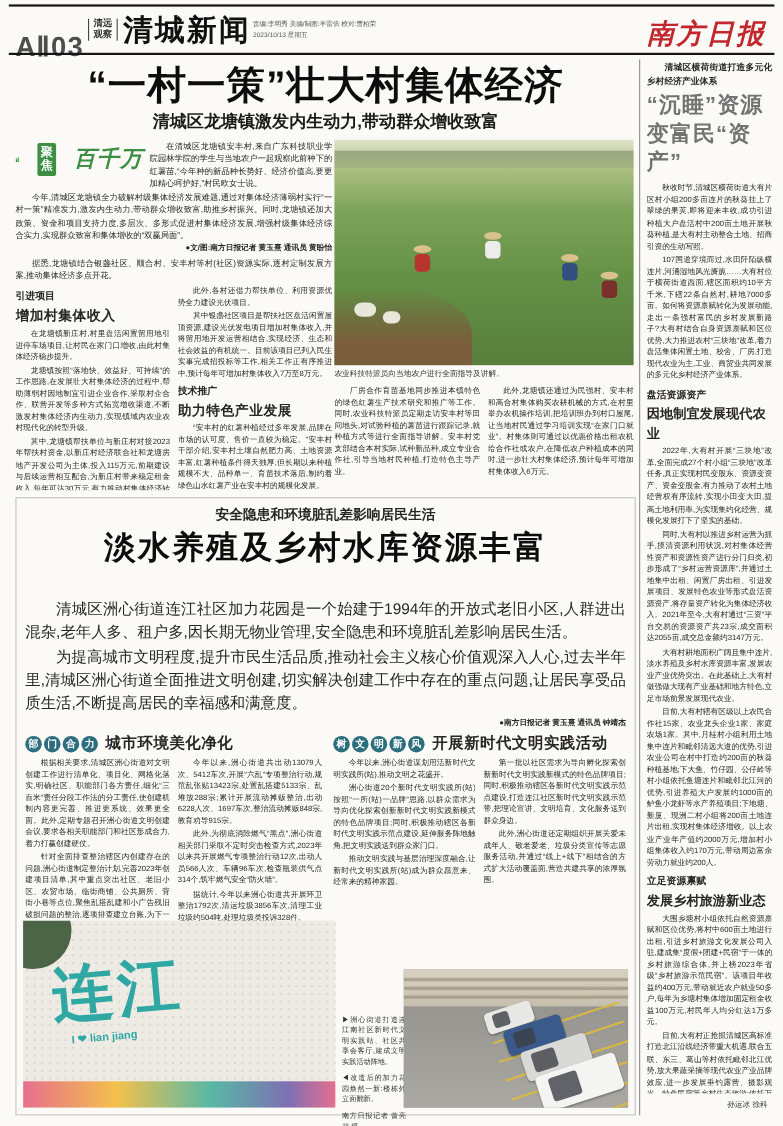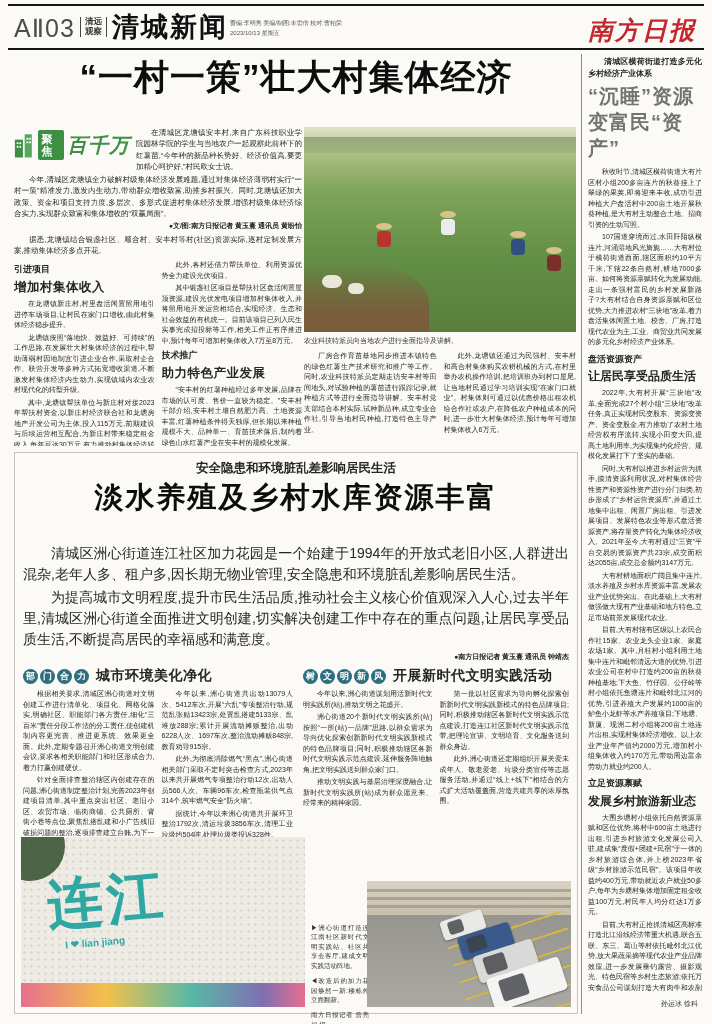--- a/index.html
+++ b/index.html
@@ -1,41 +1,41 @@
 <!DOCTYPE html>
 <html><head>
 <meta charset="utf-8">
 <style>
   html,body{margin:0;padding:0;background:#8c8c8c;}
   .page{position:relative;width:712px;height:1024px;margin:0 auto;background:#fbfaf6;
         font-family:"Liberation Sans",sans-serif;color:#262626;overflow:hidden;}
   .rule{position:absolute;background:#151515;}
   
   .hdr{position:absolute;left:14px;top:8px;width:684px;height:40px;}
-  .pageno{position:absolute;left:0;top:6px;font-size:25px;font-weight:400;color:#4d4d4d;letter-spacing:1px;}
+  .pageno{position:absolute;left:0;top:20px;font-size:25px;font-weight:700;color:#4d4d4d;letter-spacing:1px;}
   .edition{position:absolute;left:66px;top:9px;font-size:8.5px;font-weight:700;color:#333;
            border-left:1px solid #444;border-right:1px solid #444;padding:0 4px;line-height:1.15;text-align:center;}
   .sect-title{position:absolute;left:98px;top:1px;font-size:27px;font-weight:900;color:#101010;letter-spacing:2px;}
   .credits{position:absolute;left:216px;top:10px;font-size:6px;color:#555;line-height:1.7;}
   .brand{position:absolute;right:2px;top:6px;font-size:25px;font-weight:900;color:#c2272d;
          font-family:"Liberation Serif",serif;font-style:italic;letter-spacing:2px;}
   
   .a1-headline{position:absolute;left:14px;top:54px;width:564px;text-align:center;
                font-size:35px;font-weight:900;color:#0d0d0d;letter-spacing:1px;}
   .a1-subhead{position:absolute;left:14px;top:100px;width:564px;text-align:center;
               font-size:15.5px;font-weight:700;color:#1a1a1a;}
   .a1-left{position:absolute;left:14px;top:127px;width:288px;height:319px;display:flex;flex-direction:column;overflow:hidden;}
   p{margin:0 0 2px;text-align:justify;text-indent:2em;}
   .intro{font-size:7.5px;line-height:1.5;}
   .byline{font-size:7px;font-weight:700;text-align:right;text-indent:0;margin:2px 0;}
   .cols{flex:1;display:flex;gap:7px;overflow:hidden;margin-top:2px;}
   .col{flex:1;font-size:7px;line-height:1.5;overflow:hidden;}
   .sec-kicker{font-size:9px;font-weight:700;margin:3px 0 1px;text-indent:0;text-align:left;}
   .sec-title{font-size:12.5px;font-weight:700;margin:0 0 3px;text-indent:0;text-align:left;letter-spacing:.5px;}
-  .focus-badge{float:left;width:116px;height:34px;display:flex;align-items:center;gap:3px;margin:1px 6px 2px 0;}
+  .focus-badge{float:left;width:116px;height:34px;display:flex;align-items:center;gap:16px;margin:1px 6px 2px 0;text-align:right;}
   .focus-tag{background:#3d8f44;color:#fff;font-size:11px;font-weight:700;padding:3px 3px;line-height:1.1;border-radius:2px;}
   .focus-script{color:#3d8f44;font-size:20px;font-weight:900;font-style:italic;font-family:"Liberation Serif",serif;letter-spacing:1px;white-space:nowrap;}
   
   .photo-top{position:absolute;left:304px;top:127px;width:272px;height:205px;overflow:hidden;
              background:linear-gradient(180deg,#dfe3c8 0%,#a8bd7f 14%,#7da35a 32%,#659147 60%,#587f3c 100%);}
   .ptop-band{position:absolute;left:0;top:10px;width:100%;height:16px;background:linear-gradient(180deg,#8d9a74,#9fb27e);opacity:.8;}
   .sack{position:absolute;background:#e9e6da;border-radius:40%/55%;}
   .farmer{position:absolute;}
   .hat{width:16px;height:7px;background:#d9c18b;border-radius:50%;margin:0 auto;}
   .torso{width:14px;height:16px;border-radius:4px;margin:1px auto 0;}
@@ -98,20 +98,21 @@
     <div class="sect-title">清城新闻</div>
     <div class="credits">
       <div>责编:李明秀 美编/制图:丰雷倍 校对:曹柏荣</div>
       <div>2023/10/13 星期五</div>
     </div>
     <div class="brand">南方日报</div>
   </div>
   <div class="rule" style="left:8px;top:48px;width:696px;height:1.5px;"></div>
 
   <div class="a1-headline">“一村一策”壮大村集体经济</div>
+  <div class="a1-subhead">清城区龙塘镇激发内生动力,带动群众增收致富</div>
 
   <div class="a1-left">
     <div class="intro">
       <div class="focus-badge">
         <svg width="24" height="28" viewBox="0 0 24 28">
           <rect x="1" y="8" width="9" height="20" fill="#3d8f44"></rect>
           <rect x="12" y="2" width="8" height="26" fill="#57a85e"></rect>
           <rect x="3" y="11" width="2" height="2" fill="#fff"></rect>
             <rect x="6" y="11" width="2" height="2" fill="#fff"></rect>
           <rect x="3" y="15" width="2" height="2" fill="#fff"></rect>
@@ -271,21 +272,21 @@
   <div class="vr"></div>
   <div class="sb">
     <div class="sb-kicker">清城区横荷街道打造多元化乡村经济产业体系</div>
     <div class="sb-headline">
       <div>“沉睡”资源</div>
       <div>变富民“资产”</div>
     </div>
     <p>秋收时节,清城区横荷街道大有片区村小组200多亩连片的秋葵挂上了翠绿的果荚,即将迎来丰收,成功引进种植大户盘活村中200亩土地开展秋葵种植,是大有村主动整合土地、招商引资的生动写照。</p>
     <p>107国道穿境而过,水田阡陌纵横连片,河涌湿地风光旖旎……大有村位于横荷街道西面,辖区面积约10平方千米,下辖22条自然村,耕地7000多亩。如何将资源禀赋转化为发展动能,走出一条强村富民的乡村发展新路子?大有村结合自身资源禀赋和区位优势,大力推进农村“三块地”改革,着力盘活集体闲置土地、校舍、厂房,打造现代农业为主,工业、商贸业共同发展的多元化乡村经济产业体系。</p>
     <div class="sb-seck">盘活资源资产</div>
-    <div class="sb-sect">让居民享受品质生活</div>
+    <div class="sb-sect">因地制宜发展现代农业</div>
     <p>2022年,大有村开展“三块地”改革,全面完成27个村小组“三块地”改革任务,真正实现村民变股东、资源变资产、资金变股金,有力推动了农村土地经营权有序流转,实现小田变大田,提高土地利用率,为实现集约化经营、规模化发展打下了坚实的基础。</p>
     <p>同时,大有村以推进乡村运营为抓手,摸清资源利用状况,对村集体经营性资产和资源性资产进行分门归类,初步形成了“乡村运营资源库”,并通过土地集中出租、闲置厂房出租、引进发展项目、发展特色农业等形式盘活资源资产,将存量资产转化为集体经济收入。2021年至今,大有村通过“三资”平台交易的资源资产共23宗,成交面积达2055亩,成交总金额约3147万元。</p>
     <p>大有村耕地面积广阔且集中连片,淡水养殖及乡村水库资源丰富,发展农业产业优势突出。在此基础上,大有村做强做大现有产业基础和地方特色,立足市场前景发展现代农业。</p>
     <p>目前,大有村辖有区级以上农民合作社15家、农业龙头企业1家、家庭农场1家。其中,月桂村小组利用土地集中连片和毗邻清远大道的优势,引进农业公司在村中打造约200亩的秋葵种植基地;下大鱼、竹仔园、公仔岭等村小组依托鱼塘连片和毗邻北江河的优势,引进养殖大户发展约1000亩的鲈鱼小龙虾等水产养殖项目;下地塘、新厦、现洲二村小组将200亩土地连片出租,实现村集体经济增收。以上农业产业年产值约2000万元,增加村小组集体收入约170万元,带动周边富余劳动力就业约200人。</p>
     <div class="sb-seck">立足资源禀赋</div>
     <div class="sb-sect">发展乡村旅游新业态</div>
     <p>大围乡塘村小组依托自然资源禀赋和区位优势,将村中600亩土地进行出租,引进乡村旅游文化发展公司入驻,建成集“度假+团建+民宿”于一体的乡村旅游综合体,并上榜2023年省级“乡村旅游示范民宿”。该项目年收益约400万元,带动就近农户就业50多户,每年为乡塘村集体增加固定租金收益100万元,村民年人均分红达1万多元。</p>
     <p>目前,大有村正抢抓清城区高标准打造北江沿线经济带重大机遇,联合五联、东三、葛山等村依托毗邻北江优势,放大果蔬采摘等现代农业产业品牌效应,进一步发展垂钓露营、摄影观光、特色民宿等乡村生态旅游;依托万安食品公司谋划打造大有肉牛和农副产品批发园区,加快发展多元化乡村经济产业,有效促进村集体经济发展和农民增收。</p>
   </div>
   <div class="sb-credit">孙运冰 徐科</div>

